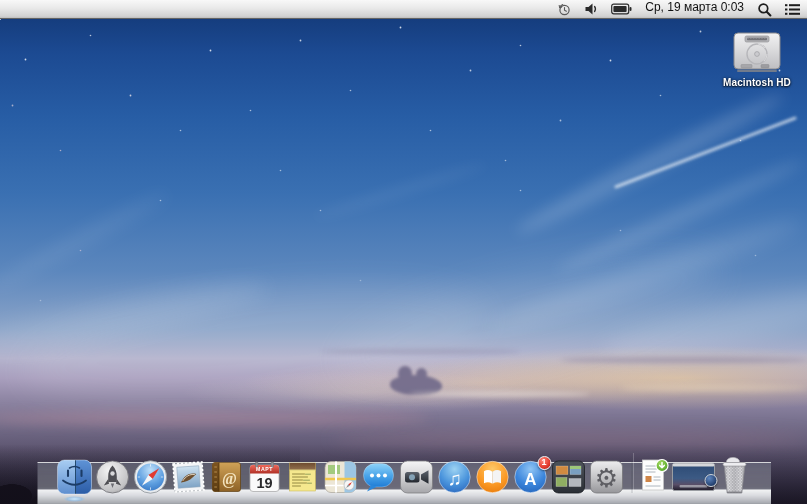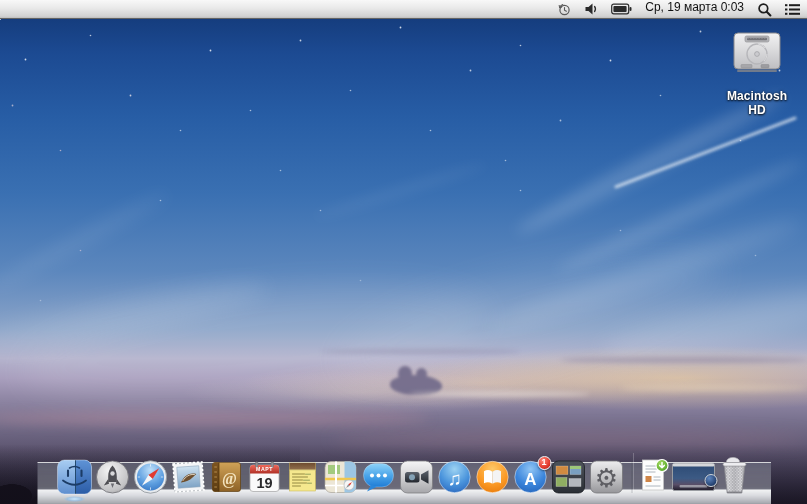--- a/index.html
+++ b/index.html
@@ -82,21 +82,21 @@
       radial-gradient(46px 22px at 58px 60px, #181420 58%, rgba(24,20,32,0) 60%),
       radial-gradient(40px 18px at 104px 64px, #1a1622 58%, rgba(26,22,34,0) 60%),
       radial-gradient(56px 20px at 170px 68px, #1b1724 58%, rgba(27,23,36,0) 60%),
       radial-gradient(20px 10px at 235px 62px, rgba(28,24,38,.8) 58%, rgba(28,24,38,0) 60%),
       linear-gradient(to bottom, rgba(12,10,18,0) 0%, rgba(12,10,18,.55) 100%); }
   .bottom-shade { position:absolute; left:0; right:0; bottom:0; height:60px; pointer-events:none;
     background:linear-gradient(to bottom, rgba(14,12,20,0), rgba(14,12,20,.45)); }
 
   
   .hd-item { position:absolute; top:12px; right:14px; width:72px; text-align:center; cursor:default; }
-  .hd-label { margin-top:14px; font-size:12px; color:#fff; letter-spacing:.1px;
+  .hd-label { margin-top:2px; font-size:10px; color:#fff; letter-spacing:.1px;
     text-shadow:0 1px 2px rgba(0,0,0,.85), 0 0 3px rgba(0,0,0,.6); font-weight:bold; }
 
   
   #dock { position:absolute; bottom:0; left:50%; transform:translateX(-50%); z-index:40; }
   .shelf { position:absolute; left:-14px; right:-14px; bottom:0; height:42px;
     background:linear-gradient(to bottom,
       rgba(196,202,211,.30) 0%, rgba(196,202,211,.42) 58%, rgba(188,194,203,.50) 63%,
       rgba(248,249,250,.97) 66%, rgba(222,224,228,.97) 80%, rgba(178,181,186,.97) 96%, rgba(160,163,168,.97) 100%);
     border-top:1px solid rgba(255,255,255,.55);
     box-shadow:inset 0 12px 10px -10px rgba(60,70,90,.25);

